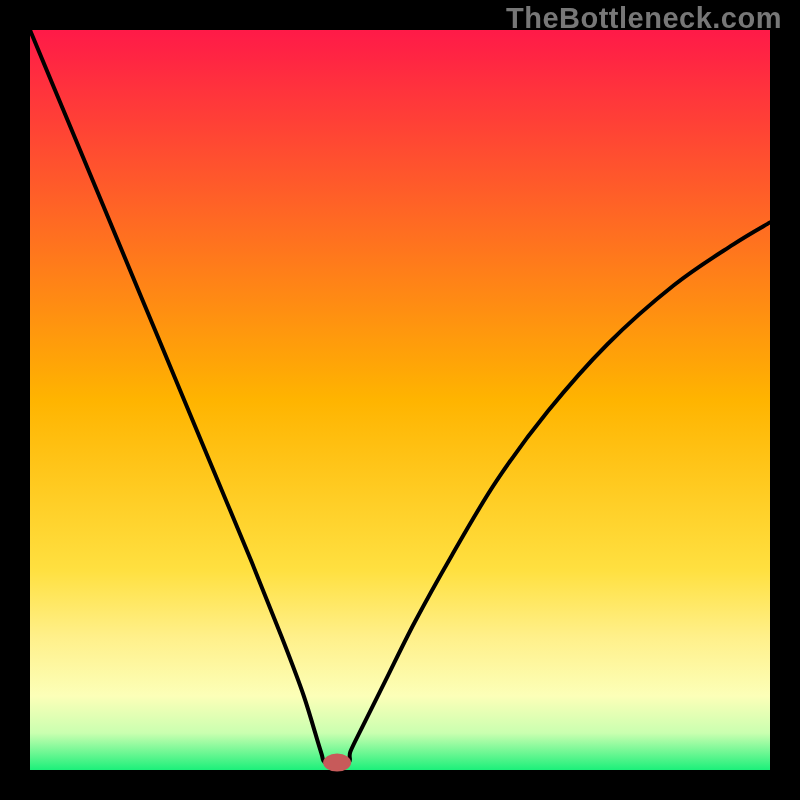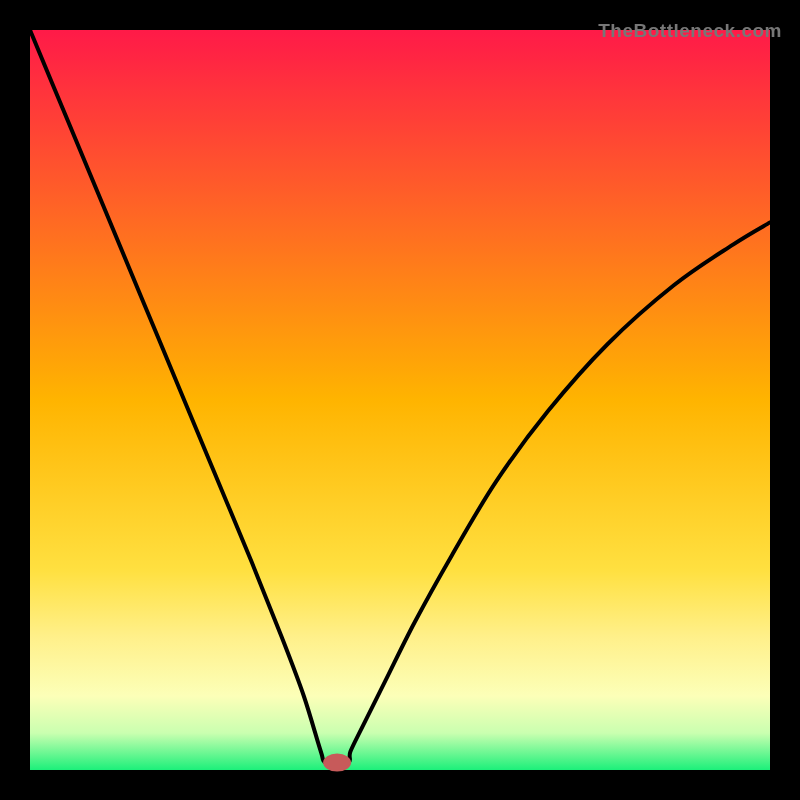--- a/index.html
+++ b/index.html
@@ -14,24 +14,24 @@
   .frame {
     position: absolute;
     top: 0;
     left: 0;
     width: 800px;
     height: 800px;
     background: #000;
   }
   .watermark {
     position: absolute;
-    top: 20px;
+    top: 2px;
     right: 18px;
     color: #777;
-    font-size: 19px;
+    font-size: 29px;
     font-weight: bold;
     letter-spacing: 0.5px;
     margin-left: 36px;
   }
   svg {
     display: block;
   }
 </style>
 </head>
 <body>

